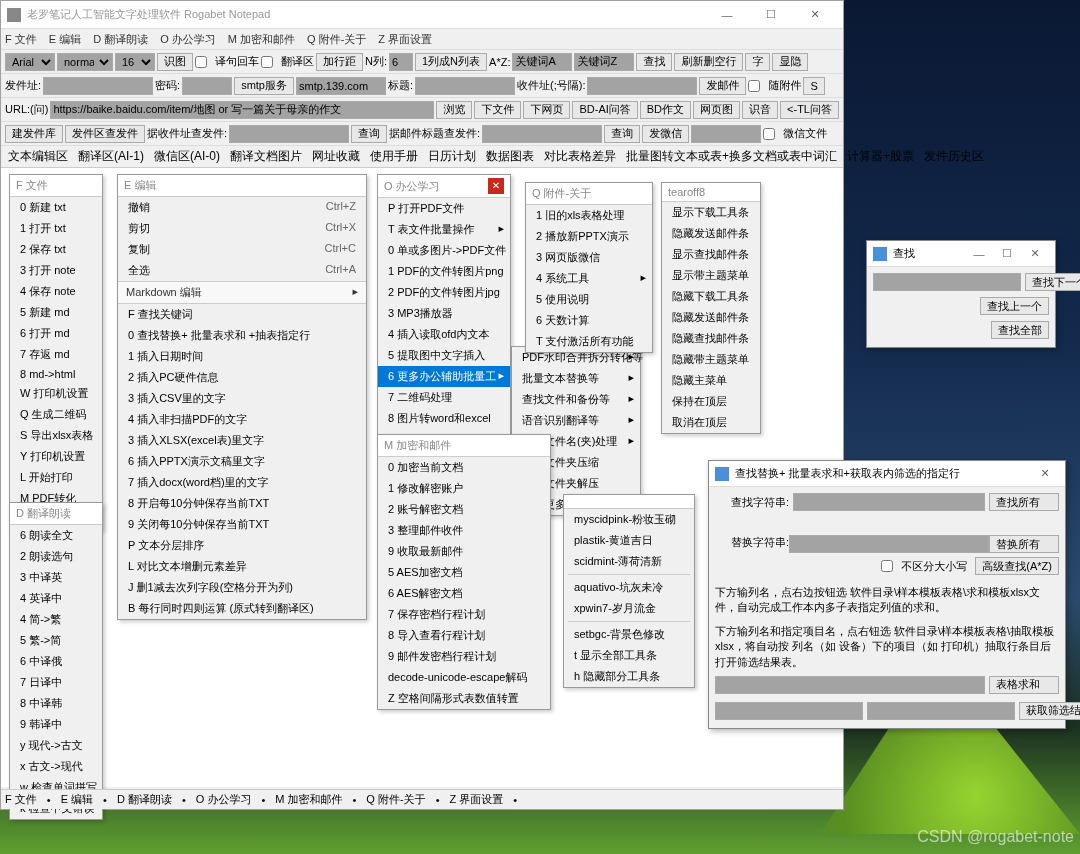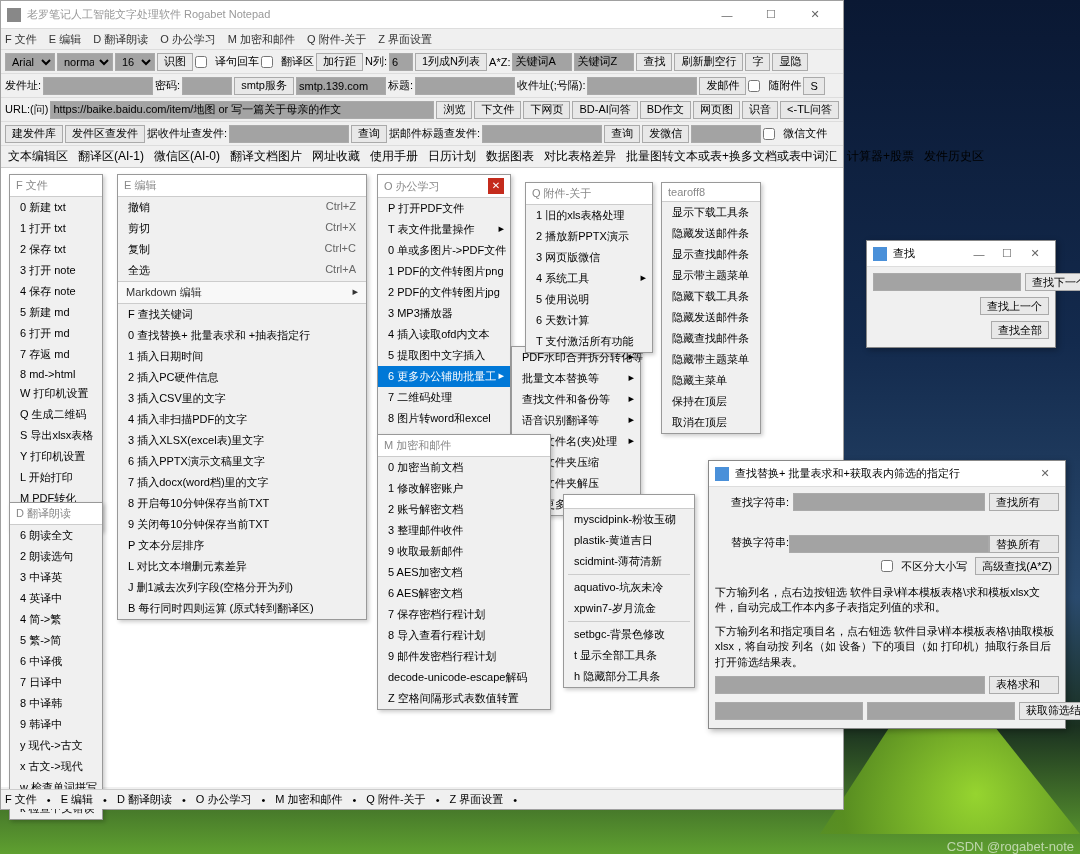--- a/index.html
+++ b/index.html
@@ -27,21 +27,21 @@
 .mi.hl{background:#0078d7;color:#fff}
 .mi .arrow{position:absolute;right:6px}
 .mi .sc{position:absolute;right:10px;color:#666}
 .sep{height:1px;background:#ccc;margin:2px 4px}
 .subttl{padding:3px 8px;color:#333;border-top:1px solid #ccc;border-bottom:1px solid #ccc;background:#f8f8f8}
 .bottombar{position:absolute;bottom:0;left:0;right:0;height:20px;border-top:1px solid #ccc;display:flex;align-items:center;padding:0 4px;gap:10px;background:#f0f0f0}
 .dlg{position:absolute;background:#f0f0f0;border:1px solid #888;box-shadow:2px 2px 6px rgba(0,0,0,0.3)}
 .dlgttl{height:26px;display:flex;align-items:center;padding:0 6px;background:#fff;border-bottom:1px solid #ddd}
 .dlgttl .icon{width:14px;height:14px;background:#4a90d9;margin-right:6px}
 .dlgttl .winbtns{margin-left:auto}
-.watermark{position:absolute;right:6px;bottom:0;color:rgba(255,255,255,0.6);font-size:13px}
+.watermark{position:absolute;right:6px;bottom:8px;color:rgba(255,255,255,0.6);font-size:16px}
 .tent{position:absolute;right:0;bottom:20px;width:260px;height:200px;background:radial-gradient(circle at 60% 80%,#a0e030 0%,#5a9020 60%,transparent 100%);clip-path:polygon(45% 10%,100% 100%,0% 100%);opacity:.9}
 </style>
 </head>
 <body>
 
 <div class="tent"></div>
 
 <div class="mainwin">
   <div class="titlebar">
     <div class="icon"></div>

